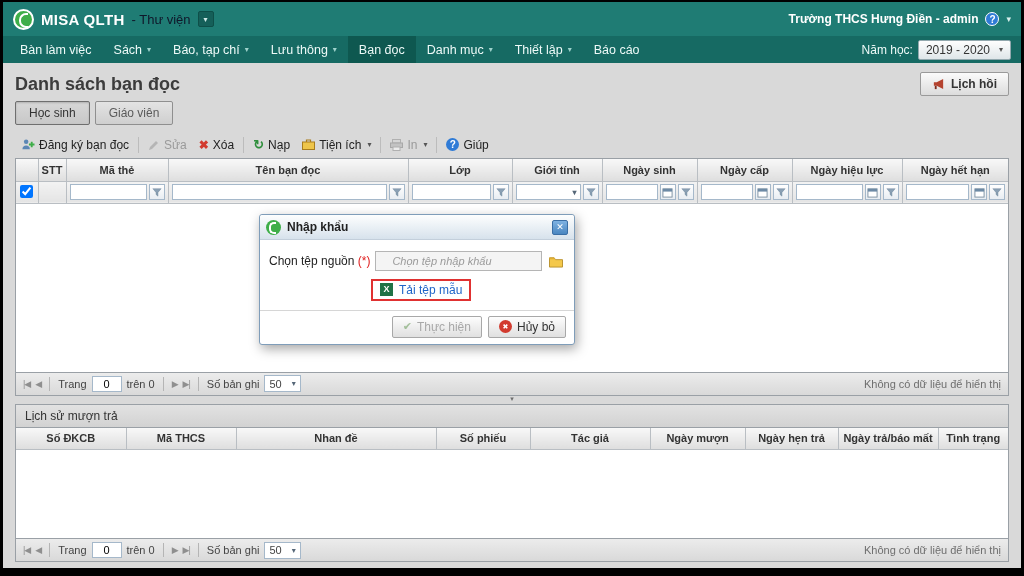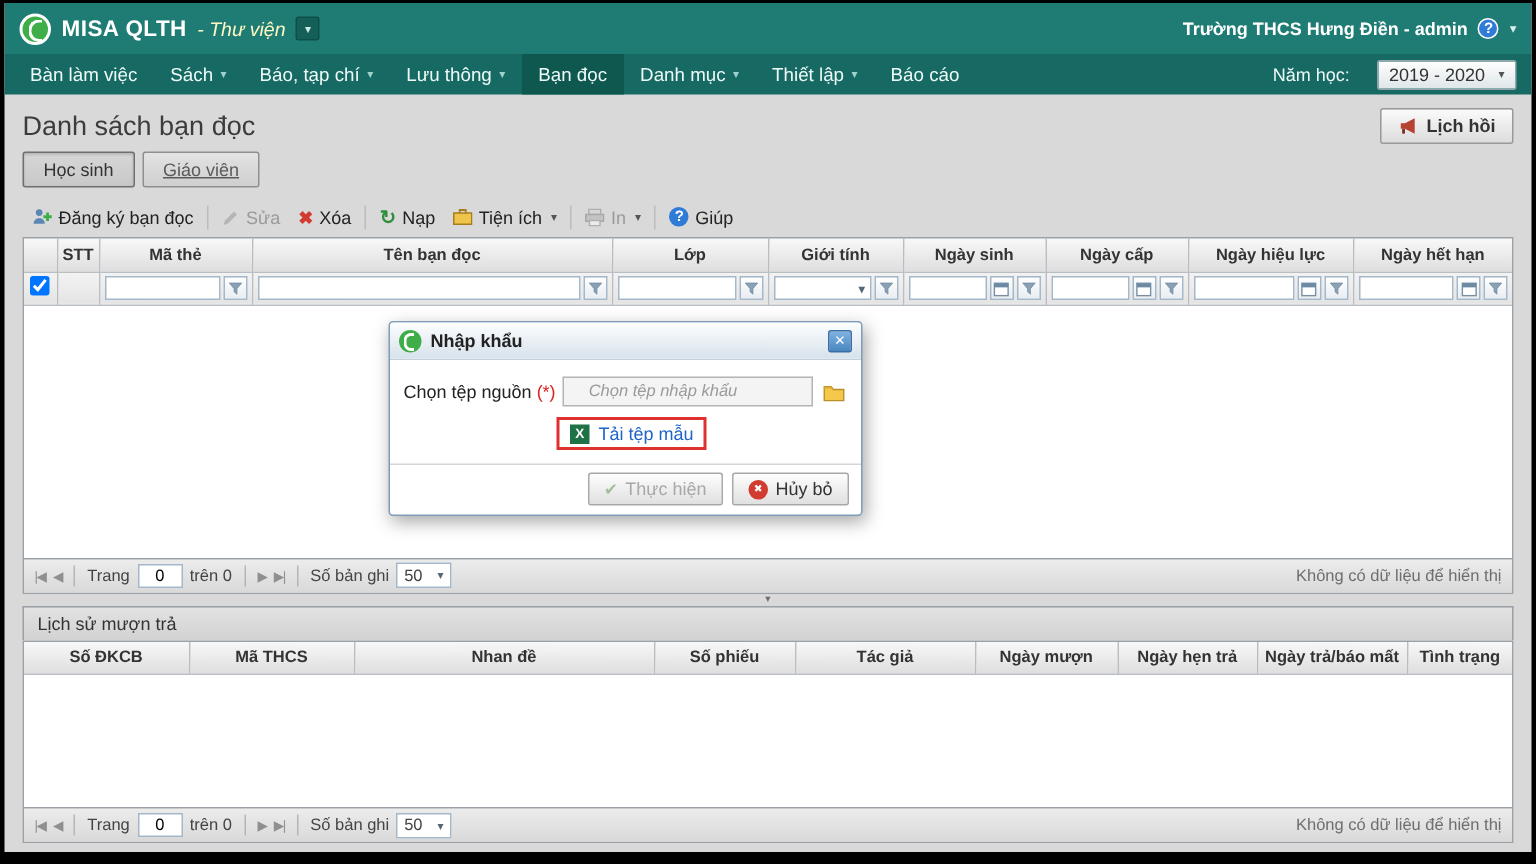--- a/index.html
+++ b/index.html
@@ -6,45 +6,45 @@
   html,body { width:1024px; height:576px; }
   body { background:#000; font-family:"Liberation Sans", sans-serif; overflow:hidden; }
   .screen { position:relative; width:1018px; height:566px; margin:2px auto 0; background:#d9d9d9; overflow:hidden; }
 
   
   .topbar { height:34px; background:#1f7c74; display:flex; align-items:center; justify-content:space-between; padding:0 10px; }
   .brand { display:flex; align-items:center; gap:7px; }
   .logo { position:relative; width:21px; height:21px; border-radius:50%; background:#3fae49; border:2px solid #fff; flex:none; }
   .logo::after { content:""; position:absolute; left:4px; top:2px; width:7px; height:11px; border:2px solid #fff; border-right:none; border-radius:7px 0 0 7px; }
   .app-name { color:#fff; font-weight:bold; font-size:15px; letter-spacing:.3px; }
-  .module { color:#fef9c3; font-size:13px;font-style:italic; }
+  .module { color:#0f172a; font-size:13px; }
   .module-caret { width:16px; height:16px; background:#155f59; border:1px solid #0e4f49; color:#cfe9e6; font-size:8px; display:flex; align-items:center; justify-content:center; border-radius:2px; cursor:pointer; }
   .user-area { display:flex; align-items:center; gap:7px; color:#fff; font-size:12px; font-weight:bold; }
   .help-badge { width:14px; height:14px; border-radius:50%; background:#2f7bd6; border:1px solid #fff; color:#fff; font-size:10px; font-weight:bold; display:inline-flex; align-items:center; justify-content:center; }
   .user-caret { color:#d9efec; font-size:9px; font-weight:normal; }
 
   
   .navbar { height:27px; background:#166a63; display:flex; align-items:stretch; padding:0 6px; }
   .nav-item { display:flex; align-items:center; gap:5px; padding:0 11px; color:#eefaf8; font-size:12.5px; cursor:pointer; }
   .nav-item.active { background:#0e5850; }
   .nav-arrow { font-size:8px; color:#9ed2cc; }
-  .nav-right { margin-left:auto; display:flex; align-items:center; gap:18px; color:#eefaf8; font-size:12px; padding-right:4px; }
+  .nav-right { margin-left:auto; display:flex; align-items:center; gap:5px; color:#eefaf8; font-size:12px; padding-right:4px; }
   .year-btn { background:linear-gradient(#fefefe,#dfe6e9); border:1px solid #92a8ae; border-radius:2px; font-size:12px; color:#333; padding:2px 7px; display:flex; gap:9px; align-items:center; cursor:pointer; }
   .year-btn .caret { font-size:8px; color:#555; }
 
   
   .page-head { display:flex; justify-content:space-between; align-items:center; padding:9px 12px 5px; }
-  .page-title { font-size:18px; font-weight:normal; color:#3c3c3c; }
+  .page-title { font-size:18px; font-weight:bold; color:#3c3c3c; }
   .feedback-btn { display:flex; align-items:center; gap:6px; background:linear-gradient(#fbfbfb,#dcdcdc); border:1px solid #9a9a9a; border-radius:2px; padding:4px 11px; font-size:12px; font-weight:bold; color:#333; cursor:pointer; }
 
   
   .tabs { padding:0 12px; display:flex; gap:5px; }
   .tab { font-size:12px; padding:4px 13px; border:1px solid #8f8f8f; background:linear-gradient(#e3e3e3,#cfcfcf); color:#333; border-radius:2px; cursor:pointer; }
   .tab.active { border-color:#6f6f6f; background:linear-gradient(#d7d7d7,#c8c8c8); box-shadow:inset 0 1px 2px rgba(0,0,0,.18); }
-  .tab.inactive { color:#5a5a5a;text-decoration:underline; }
+  .tab.inactive { color:#5a5a5a; }
 
   
   .toolbar { margin:9px 12px 3px; display:flex; align-items:center; font-size:12px; color:#222; }
   .tb-btn { display:flex; align-items:center; gap:4px; padding:3px 6px; cursor:pointer; white-space:nowrap; }
   .tb-btn.disabled { color:#9a9a9a; cursor:default; }
   .tb-caret { font-size:8px; color:#555; margin-left:2px; }
   .tb-sep { width:1px; height:16px; background:#bcbcbc; margin:0 3px; }
   .glyph-red { color:#d23b2f; font-weight:bold; font-size:12px; }
   .glyph-green { color:#2f8f3c; font-weight:bold; font-size:13px; }
   .help-circle { width:13px; height:13px; border-radius:50%; background:#2f7bd6; color:#fff; font-size:10px; font-weight:bold; display:inline-flex; align-items:center; justify-content:center; }

